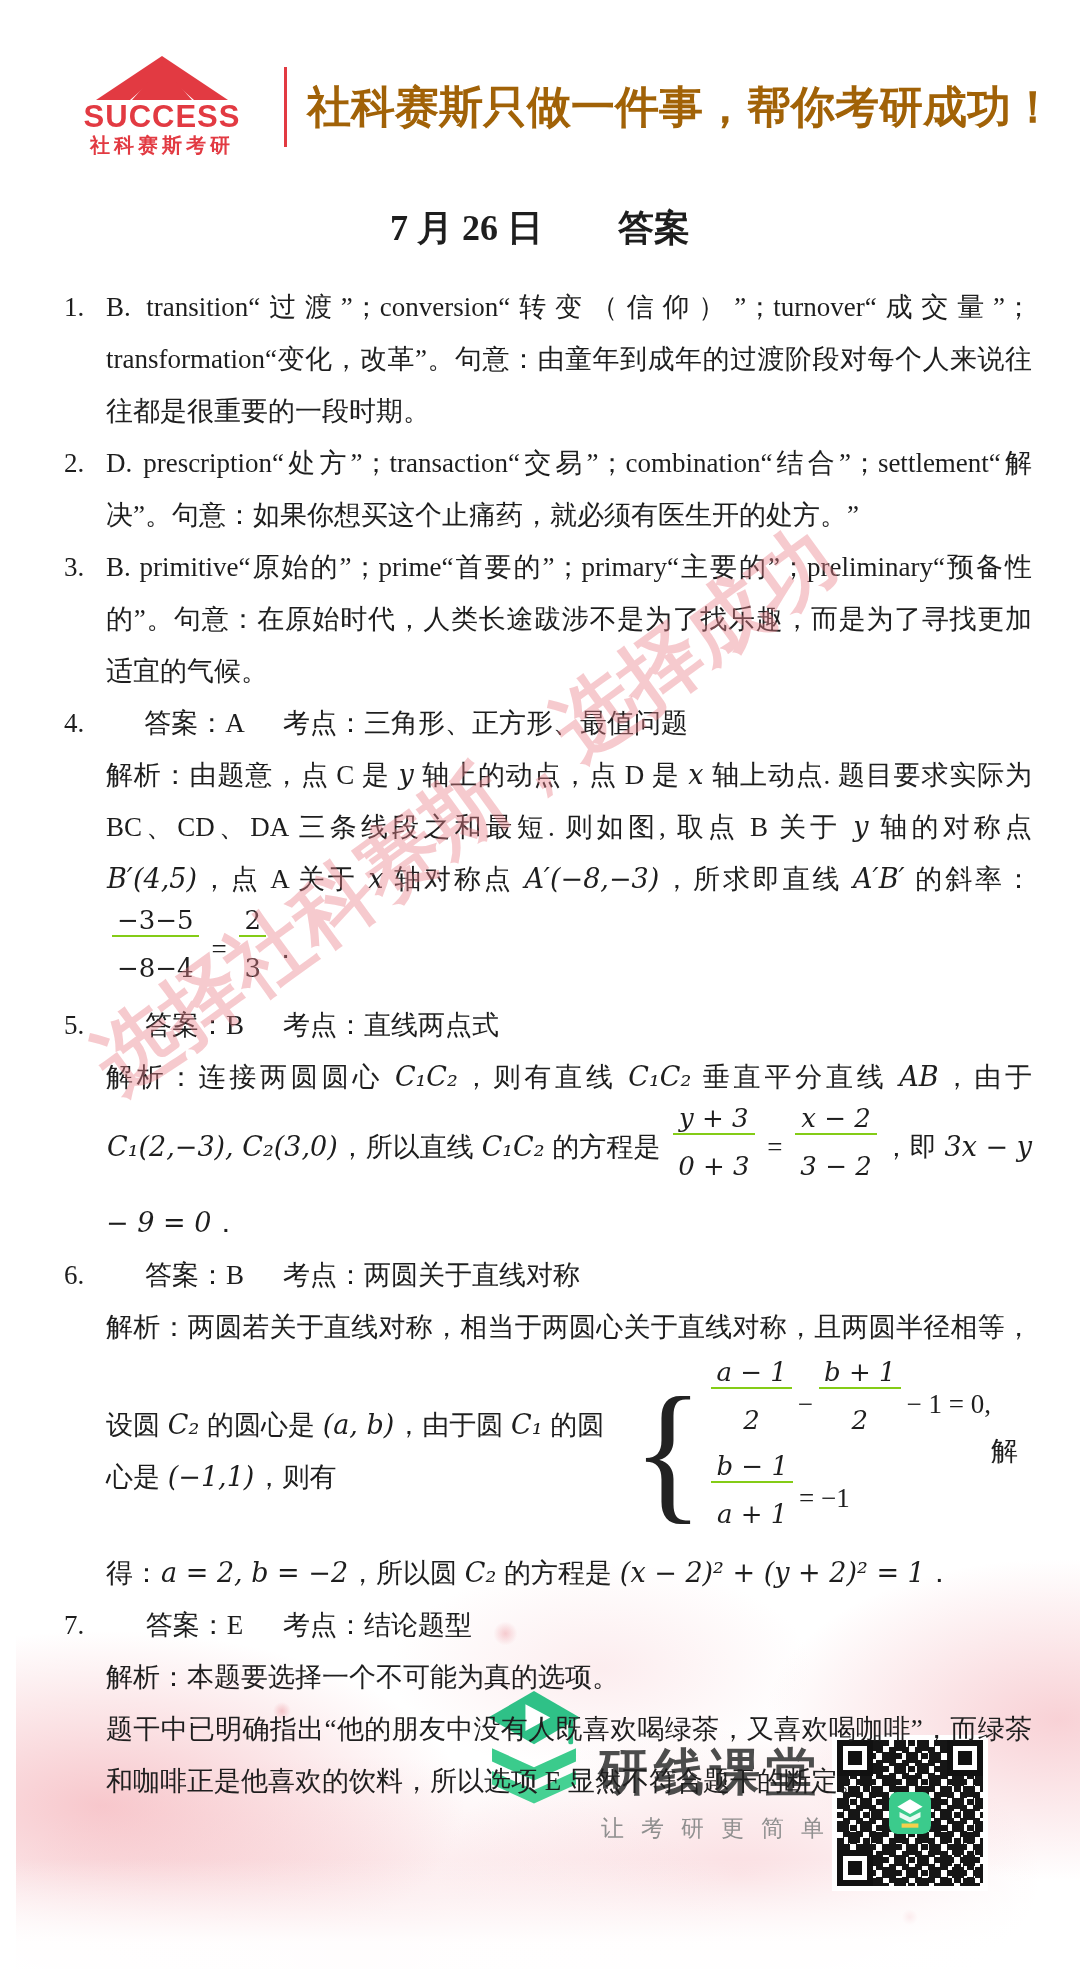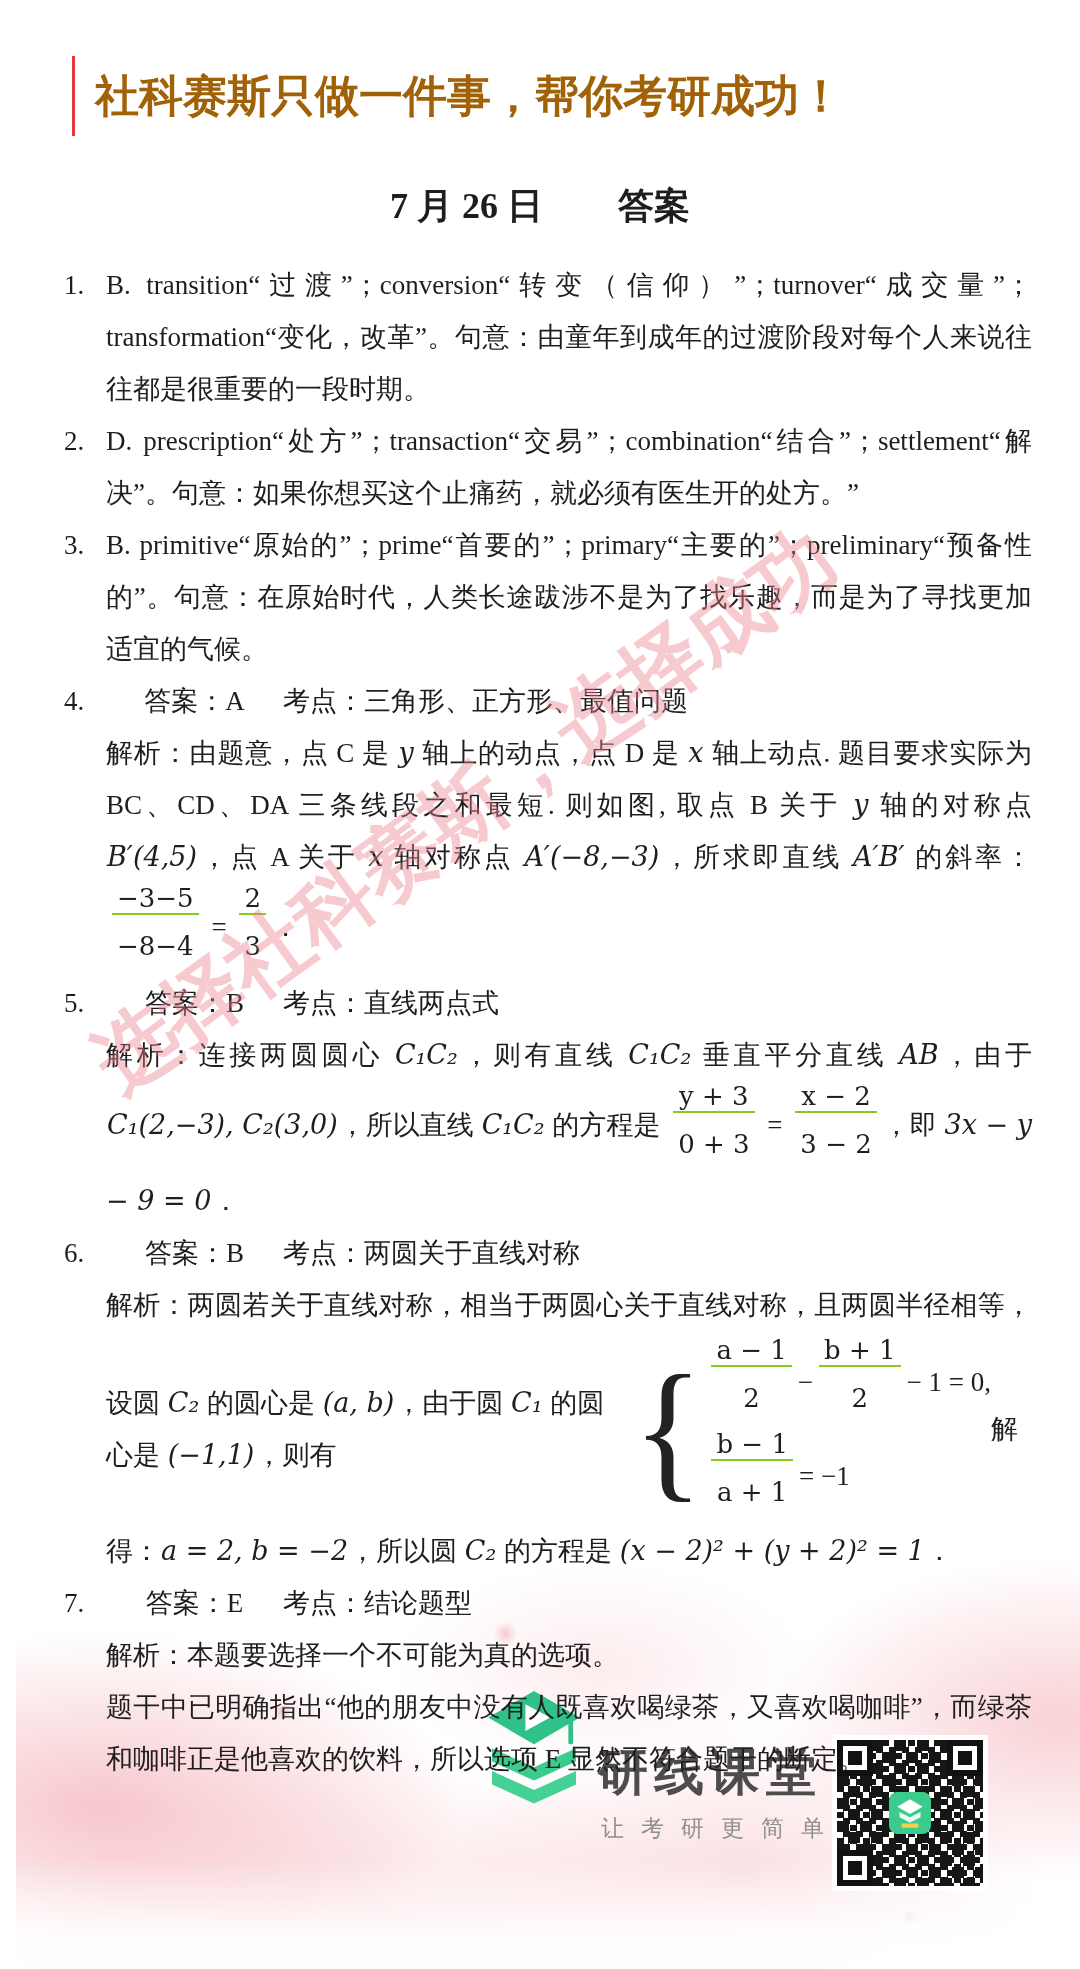--- a/index.html
+++ b/index.html
@@ -25,21 +25,21 @@
   .content{margin-top:28px;padding-right:48px;position:relative;z-index:2;}
   .item{position:relative;padding-left:106px;}
   .inum{position:absolute;left:64px;top:0;font-size:27px;line-height:52px;}
   p.just{margin:0;font-size:27px;line-height:52px;text-align:justify;}
   p.stretch{text-align-last:justify;}
   .ansline{display:flex;font-size:27px;line-height:52px;text-align:center;}
   .ans{display:inline-block;min-width:177px;}
   .mi{font-family:"DejaVu Serif","Liberation Serif",serif;font-style:italic;padding:0 1px;}
   .frac{display:inline-flex;flex-direction:column;text-align:center;vertical-align:middle;
     margin:0 6px;line-height:30px;font-size:26px;font-family:"DejaVu Serif","Liberation Serif",serif;}
-  .frac.it{}
+  .frac.it{font-style:italic;}
   .fr-top{border-bottom:2px solid #84cc16;padding:0 5px;}
   .fr-bot{padding:16px 5px;text-align:center;}
   .p-gap-top{margin-top:14px;}
   .p-gap-both{margin-top:20px;margin-bottom:8px;}
   .sysline{display:flex;align-items:center;font-size:27px;line-height:52px;margin:4px 0 2px 0;}
   .system{display:inline-flex;align-items:center;margin-left:10px;}
   .brace{font-size:148px;line-height:140px;font-weight:400;transform:scaleY(1.04);
     font-family:"Liberation Serif",serif;color:#222;}
   .sys-rows{display:flex;flex-direction:column;gap:0;margin-left:2px;}
   .sys-row{display:inline-flex;align-items:center;white-space:nowrap;}
@@ -75,20 +75,28 @@
     background-size:23px 23px, 13px 13px;}
   .qrf{position:absolute;width:24px;height:24px;border:6px solid #111;background:#fff;}
   .qrf::after{content:"";position:absolute;inset:5px;background:#111;}
   .qrf.tl{left:0;top:0;} .qrf.tr{right:0;top:0;} .qrf.bl{left:0;bottom:0;}
   .qr-c{position:absolute;left:50%;top:50%;transform:translate(-50%,-50%);}
 </style>
 </head>
 <body>
 
 <div class="header">
+  <div class="logo">
+    <svg class="logo-tri" width="132" height="44" viewBox="0 0 132 44">
+      <polygon points="66,0 132,44 98,44 66,16 34,44 0,44" fill="#e23a42"></polygon>
+      <polygon points="66,10 96,44 36,44" fill="#e23a42"></polygon>
+    </svg>
+    <div class="logo-brand">SUCCESS</div>
+    <div class="logo-sub">社科赛斯考研</div>
+  </div>
   <div class="vdivider"></div>
   <div class="slogan">社科赛斯只做一件事，帮你考研成功！</div>
 </div>
 
 <div class="page-title">
   <span class="t-date">7 月 26 日</span>
   <span class="t-label">答案</span>
 </div>
 
 <div class="watermark">选择社科赛斯，选择成功</div>

